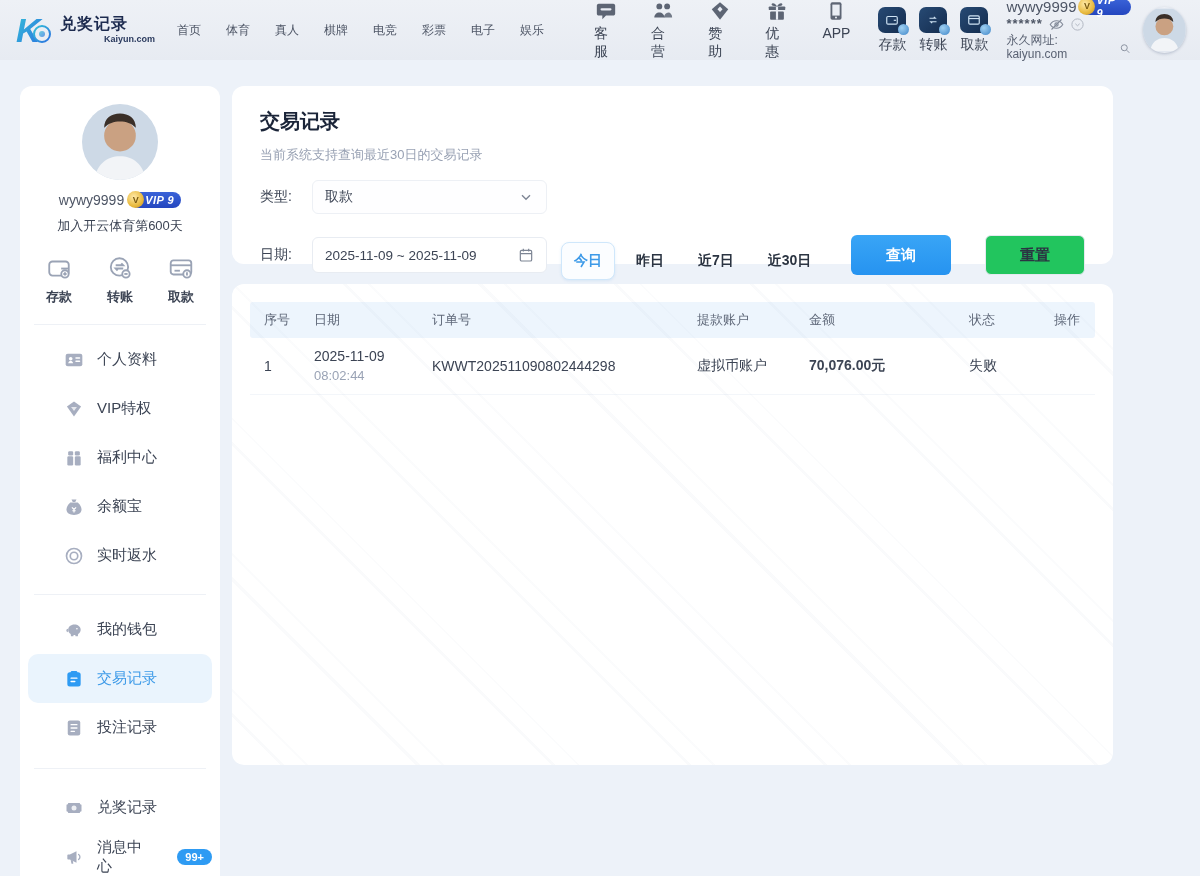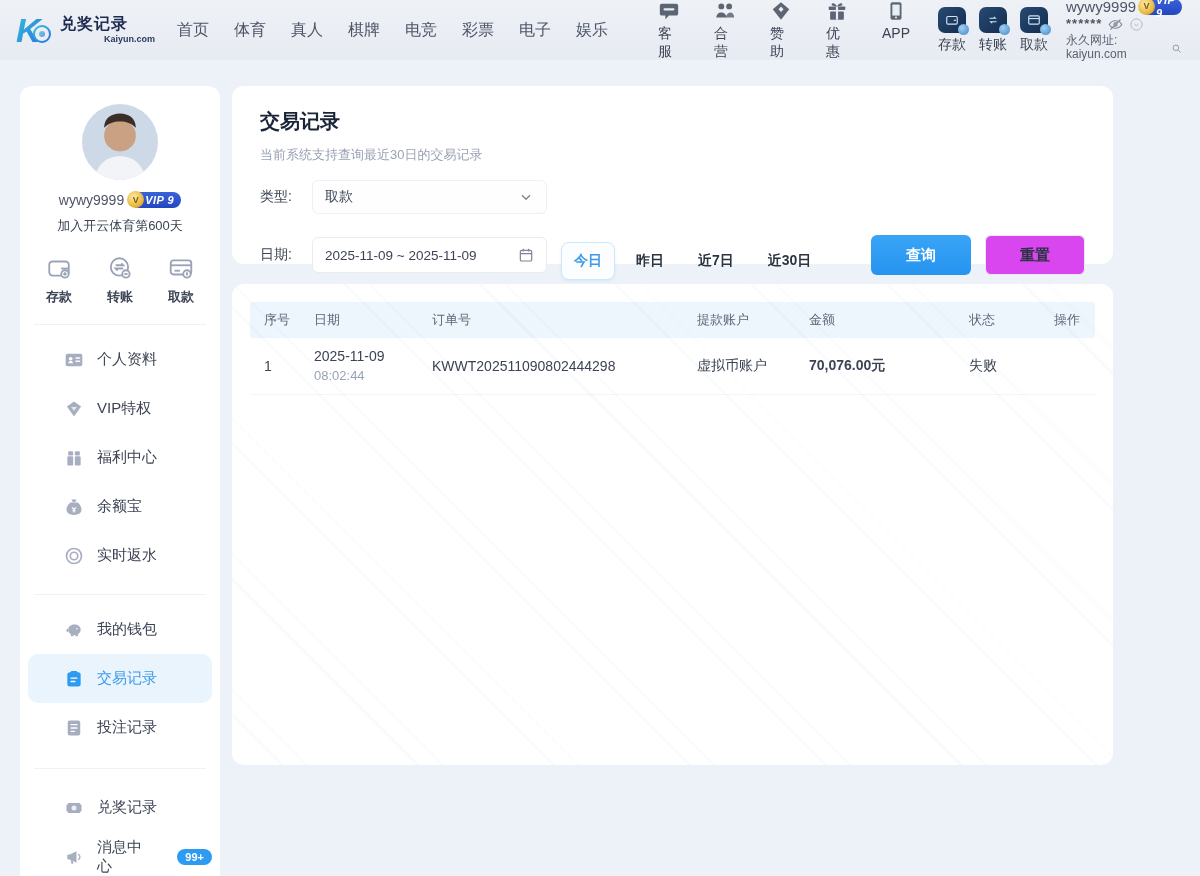--- a/index.html
+++ b/index.html
@@ -11,21 +11,21 @@
   
   .topbar{position:absolute;top:0;left:0;width:1200px;height:60px;
     background:linear-gradient(180deg,#eef1f6,#e7ebf2);display:flex;align-items:center;
     padding:0 14px;z-index:10;}
   .logo{display:flex;align-items:center;gap:6px;cursor:pointer;}
   .logo-k{width:40px;height:40px;}
   .logo-txt{display:flex;flex-direction:column;line-height:1;}
   .logo-cn{font-size:16px;font-weight:bold;color:#1d2b4f;letter-spacing:1px;}
   .logo-en{font-size:9px;font-weight:bold;color:#2a3a5e;margin-top:3px;padding-left:44px;}
   .nav-links{display:flex;gap:25px;margin-left:22px;}
-  .nav-links span{font-size:16px;color:#4d5565;cursor:pointer;white-space:nowrap;}
+  .nav-links span{font-size:12px;color:#4d5565;cursor:pointer;white-space:nowrap;}
   .quick-icons{display:flex;gap:34px;margin-left:50px;}
   .qi{display:flex;flex-direction:column;align-items:center;gap:3px;cursor:pointer;}
   .qi svg{width:22px;height:22px;color:#5d6574;}
   .qi .ql{font-size:14px;color:#3c4454;}
   .wallet-icons{display:flex;gap:13px;margin-left:28px;}
   .wi{display:flex;flex-direction:column;align-items:center;gap:3px;cursor:pointer;}
   .wi-sq{width:28px;height:26px;border-radius:7px;background:linear-gradient(135deg,#274a74,#142c4e);
     position:relative;display:flex;align-items:center;justify-content:center;}
   .wi-sq::after{content:"";position:absolute;right:-3px;bottom:-2px;width:11px;height:11px;border-radius:50%;
     background:radial-gradient(circle at 35% 35%,#9fd0f2,#3f86c8);}
@@ -81,23 +81,23 @@
   .select-box svg,.date-box svg{width:16px;height:16px;color:#7d8594;}
   .date-box{width:235px;height:36px;border:1px solid #e8ecf2;border-radius:6px;background:#fff;
     display:flex;align-items:center;justify-content:space-between;padding:0 12px;cursor:pointer;}
   .date-box .dv{font-size:13.5px;color:#3c4454;}
   .ranges{display:flex;align-items:center;gap:8px;margin-left:14px;}
   .rng{font-size:14px;color:#2b3442;font-weight:bold;padding:9px 12px;border-radius:8px;
     border:1px solid transparent;cursor:pointer;white-space:nowrap;margin-top:12px;}
   .rng.active{color:#3d9ae8;border-color:#cfe7fb;background:#fbfdff;box-shadow:0 1px 3px rgba(60,140,220,.12);}
   .actions{margin-left:auto;display:flex;gap:14px;}
   .btn{width:100px;height:40px;border-radius:6px;font-size:15px;display:flex;align-items:center;
-    justify-content:center;cursor:pointer;font-weight:bold;}
+    justify-content:center;cursor:pointer;font-weight:bold;margin-left:20px;}
   .btn-primary{background:linear-gradient(180deg,#39a5f6,#2693f0);color:#fff;}
-  .btn-ghost{background:#d946ef;border:1px solid #e5e9f0;color:#2b3442;}
+  .btn-ghost{background:#22c55e;border:1px solid #e5e9f0;color:#2b3442;}
   
   .card-table{left:232px;top:284px;width:881px;height:481px;padding:18px 18px;}
   .card-table::after{content:"";position:absolute;inset:0;border-radius:12px;pointer-events:none;
     background:repeating-linear-gradient(45deg,transparent 0 34px,rgba(130,150,180,.045) 34px 37px,transparent 37px 52px,rgba(130,150,180,.03) 52px 54px,transparent 54px 96px);}
   .tbl{width:100%;}
   .t-head{display:grid;grid-template-columns:50px 118px 265px 112px 160px 85px 1fr;
     background:#edf5fd;border-radius:3px;height:36px;align-items:center;}
   .t-head span{font-size:13px;color:#5f6879;padding-left:14px;white-space:nowrap;}
   .t-row{display:grid;grid-template-columns:50px 118px 265px 112px 160px 85px 1fr;
     align-items:center;min-height:57px;border-bottom:1px solid #f3f6fa;}

